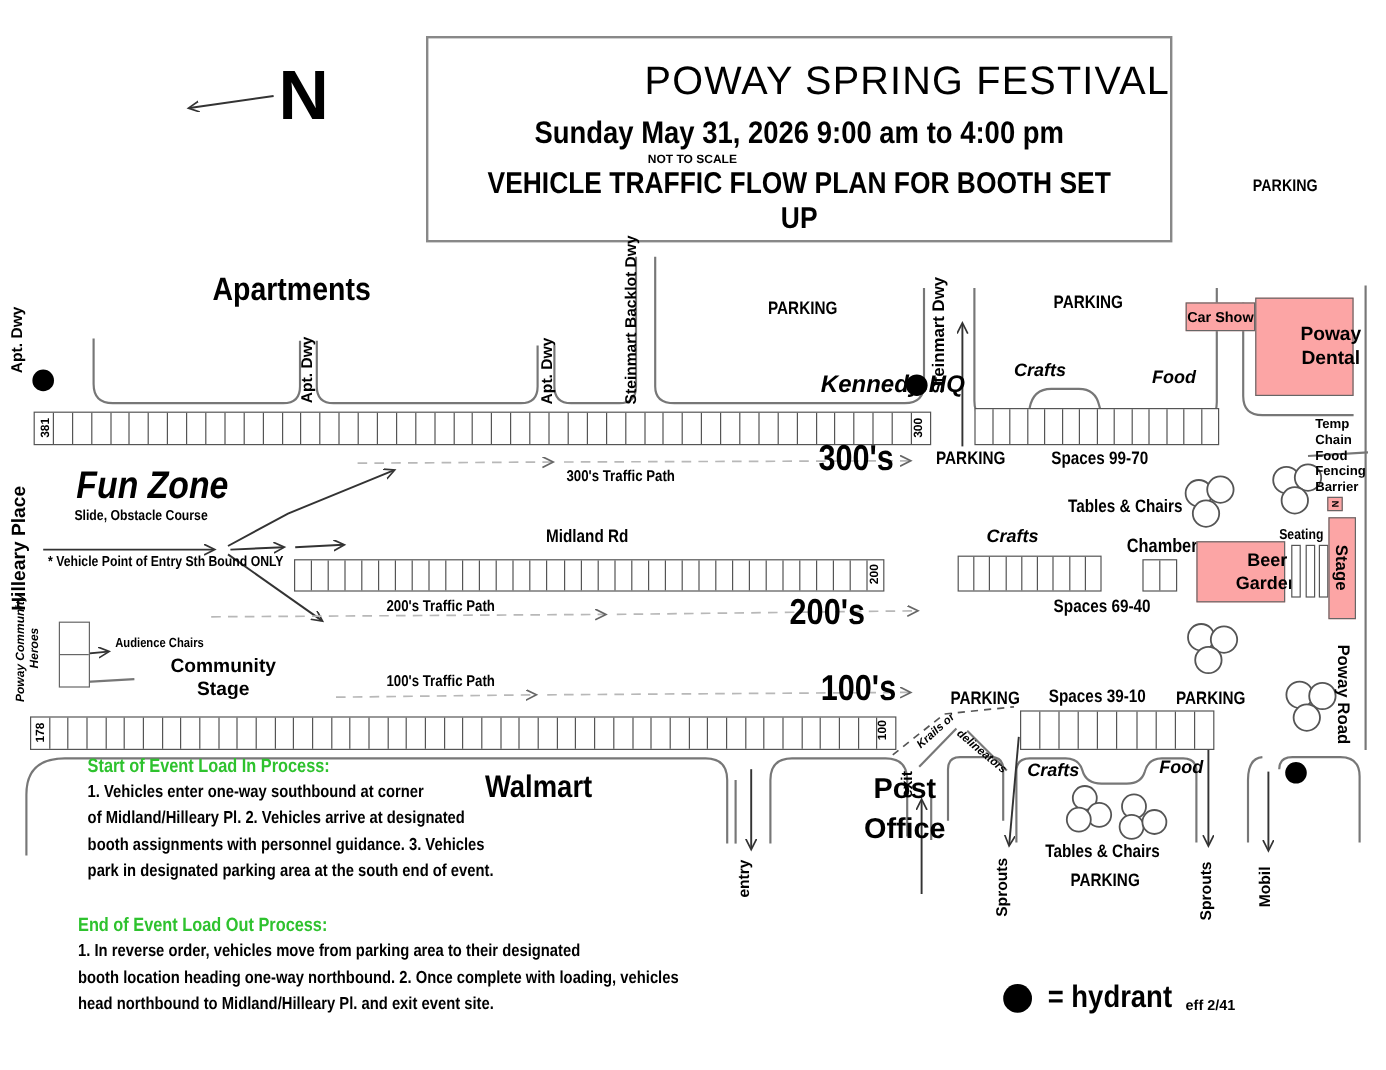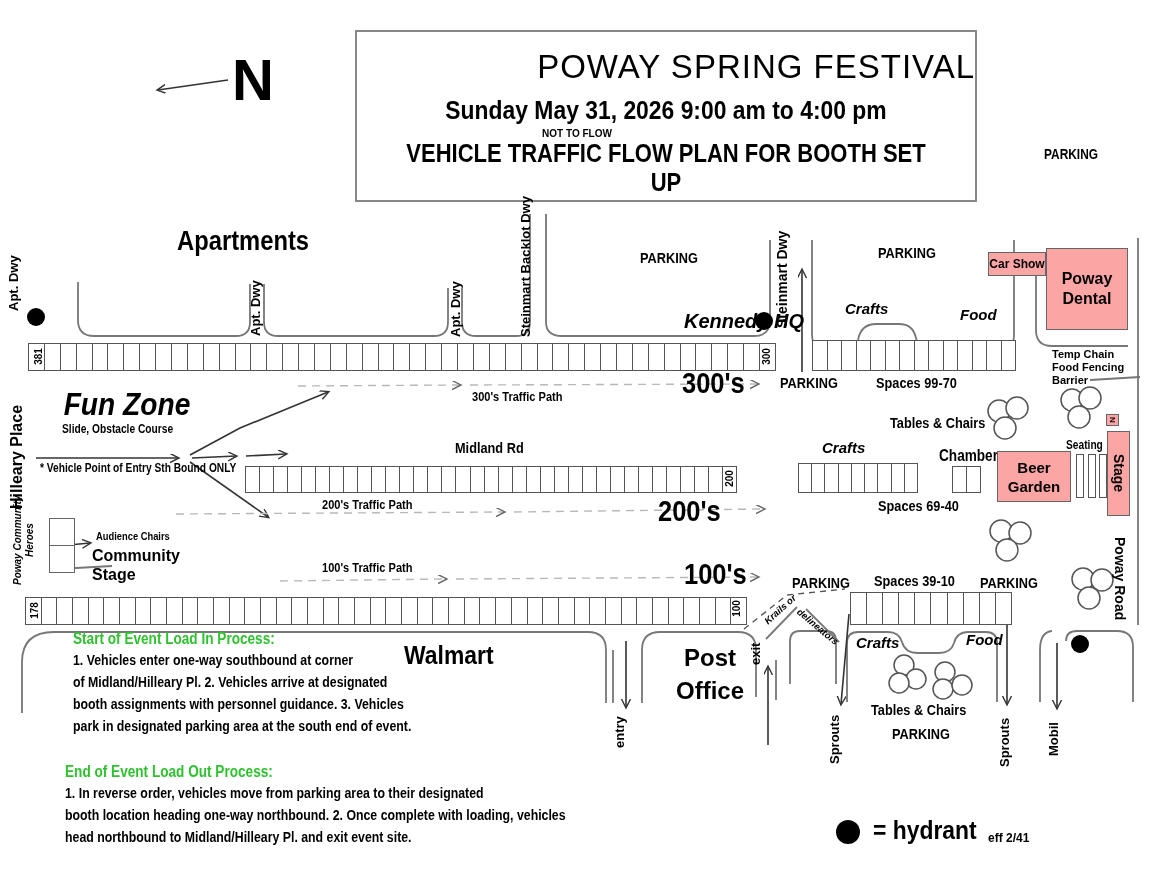--- a/index.html
+++ b/index.html
@@ -3,21 +3,21 @@
 <meta charset="utf-8">
 <style>
   html,body{margin:0;padding:0;background:#fff;}
   #canvas{position:relative;width:1155px;height:892px;background:#ffffff;overflow:hidden;
           font-family:"Liberation Sans","DejaVu Sans",sans-serif;color:#000;}
   .lab{position:absolute;font-weight:bold;white-space:nowrap;}
   .it{font-style:italic;}
   .green{color:#2ec22e;}
   .cond{transform:scaleX(.85);transform-origin:left center;}
   .condc{transform:scaleX(.88);transform-origin:center center;}
-  .pre{white-space:pre-line;}
+  .pre{white-space:pre-line;padding-left:44px;}
   .vup{writing-mode:vertical-rl;transform:rotate(180deg);text-align:center;}
   .vdn{writing-mode:vertical-rl;text-align:center;}
   .booths{position:absolute;display:flex;border:1.5px solid #555;background:#fff;box-sizing:border-box;}
   .booths .cell{flex:1;border-right:1px solid #555;}
   .booths .cell:last-child{border-right:none;}
   .endnum{position:absolute;width:30px;text-align:center;font-size:10px;font-weight:bold;transform:rotate(-90deg);}
   .boxd{position:absolute;border:1.5px solid #666;background:#fca5a5;box-sizing:border-box;
         display:flex;align-items:center;justify-content:center;text-align:center;font-weight:bold;}
   .bar{position:absolute;border:1.2px solid #555;background:#fff;box-sizing:border-box;}
   .cstage{position:absolute;border:1.5px solid #666;box-sizing:border-box;display:flex;flex-direction:column;background:#fff;}
@@ -119,21 +119,21 @@
       <circle cx="36" cy="317" r="9"></circle>
       <circle cx="764" cy="321" r="9"></circle>
       <circle cx="1080" cy="644" r="9"></circle>
       <circle cx="848" cy="832" r="12"></circle>
     </g>
   </svg>
 
   <div id="titlebox">
     <div class="t1">POWAY SPRING FESTIVAL</div>
     <div class="t2 condc">Sunday May 31, 2026  9:00 am to 4:00 pm</div>
-    <div class="ts">NOT TO FLOW</div>
+    <div class="ts">NOT TO SCALE</div>
     <div class="t3 condc">VEHICLE TRAFFIC FLOW PLAN FOR BOOTH SET UP</div>
   </div>
 
   <div class="lab" style="left:232px;top:46px;font-size:58px;">N</div>
 
   <div class="lab cond" style="left:640px;top:249px;font-size:15px;">PARKING</div>
   <div class="lab cond" style="left:878px;top:244px;font-size:15px;">PARKING</div>
   <div class="lab cond" style="left:1044px;top:146px;font-size:14px;">PARKING</div>
   <div class="lab cond" style="left:780px;top:374px;font-size:15px;">PARKING</div>
   <div class="lab cond" style="left:792px;top:574px;font-size:15px;">PARKING</div>
@@ -350,21 +350,21 @@
   <div class="lab vup" style="left:8px;top:394px;height:126px;font-size:16px;">Hilleary Place</div>
   <div class="lab cond" style="left:40px;top:461px;font-size:12px;">* Vehicle Point of Entry Sth Bound ONLY</div>
   <div class="lab cond" style="left:455px;top:439px;font-size:15px;">Midland Rd</div>
   <div class="lab vup it pre" style="left:12px;top:494px;height:92px;font-size:10px;line-height:12px;">Poway Community
 Heroes</div>
   <div class="cstage" style="left:49px;top:518px;width:26px;height:55px;">
       <div></div>
       <div></div>
     </div>
   <div class="lab cond" style="left:96px;top:530px;font-size:11px;">Audience Chairs</div>
-  <div class="lab pre" style="left:92px;top:546px;width:100px;text-align:left;font-size:16px;line-height:19px;">Community
+  <div class="lab pre" style="left:92px;top:546px;width:100px;text-align:center;font-size:16px;line-height:19px;">Community
 Stage</div>
 
   <div class="lab cond" style="left:890px;top:414px;font-size:15px;">Tables &amp; Chairs</div>
   <div class="lab it" style="left:822px;top:439px;font-size:15px;">Crafts</div>
   <div class="lab cond" style="left:939px;top:447px;font-size:16px;">Chamber</div>
   <div class="booths" style="left:952px;top:466px;width:29px;height:27px;">
       <div class="cell"></div>
       <div class="cell"></div>
     </div>
   <div class="boxd pre" style="left:997px;top:451px;width:74px;height:51px;font-size:15px;line-height:19px;">Beer

